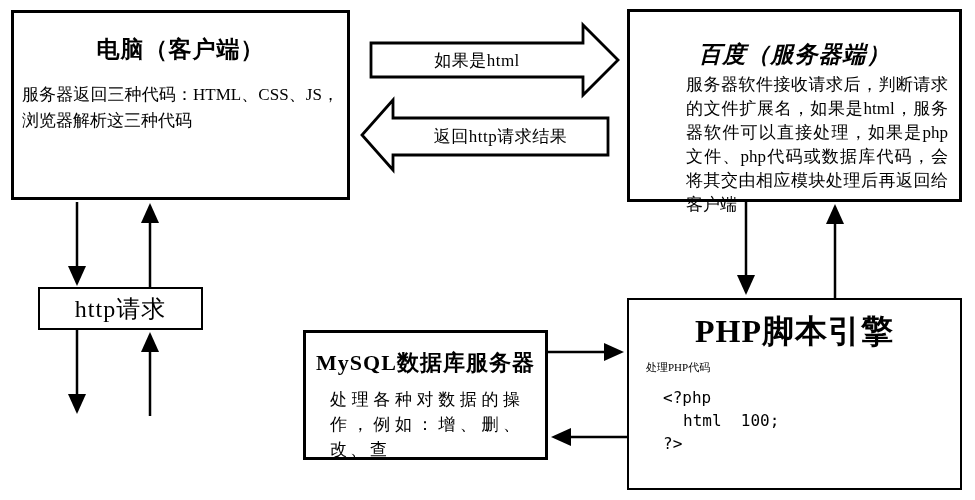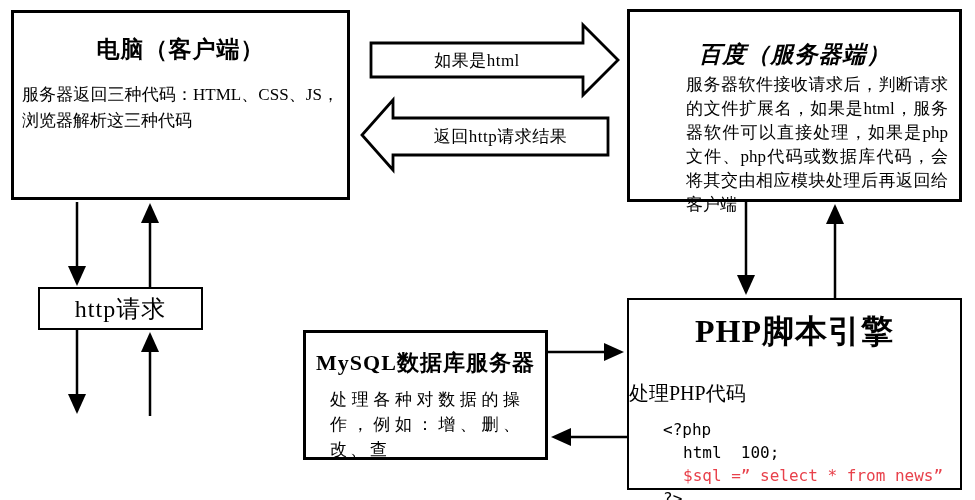--- a/index.html
+++ b/index.html
@@ -80,21 +80,21 @@
     margin-top: 9px;
     padding: 0 22px 0 24px;
     line-height: 25px;
     letter-spacing: 3px;
     text-align: justify;
   }
 
   
   .php-box { left: 627px; top: 298px; width: 335px; height: 192px; border-width: 2px; }
   .php-box .box-title { margin-top: 10px; font-size: 32px; }
-  .php-subtitle { font-size: 20px; margin-top: 26px; }
+  .php-subtitle { font-size: 11px; margin-top: 6px; padding-left: 17px; }
   .php-code {
     margin-top: 11px;
     padding-left: 34px;
     font-size: 16px;
     line-height: 23px;
     font-family: "DejaVu Sans Mono", "Liberation Mono", monospace;
   }
   .code-line { white-space: pre; }
   .code-indent { padding-left: 20px; }
 
@@ -179,21 +179,20 @@
     <div class="box-title">MySQL数据库服务器</div>
     <div class="mysql-body">处理各种对数据的操作，例如：增、删、改、查</div>
   </div>
 
   <div class="box php-box">
     <div class="box-title">PHP脚本引擎</div>
     <div class="php-subtitle">处理PHP代码</div>
     <div class="php-code">
       <div class="code-line">&lt;?php</div>
       <div class="code-line code-indent">html  100;</div>
-      <div class="code-line code-indent" style="color: rgb(232, 65, 75);">$sql =” select * from news”</div>
       <div class="code-line">?&gt;</div>
     </div>
   </div>
 
   <div class="arrow-label request-label">如果是html</div>
   <div class="arrow-label response-label">返回http请求结果</div>
 
 </div>
 
 </body></html>

